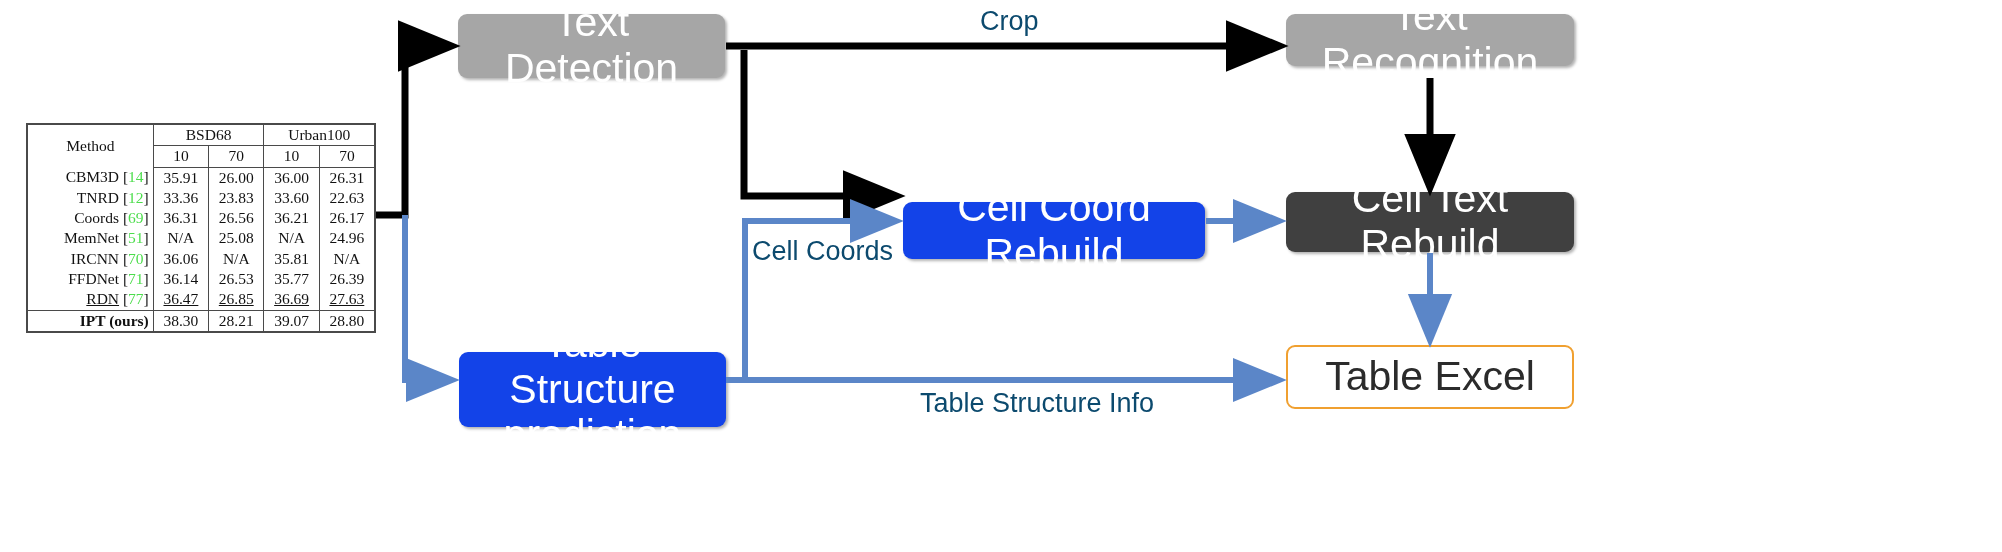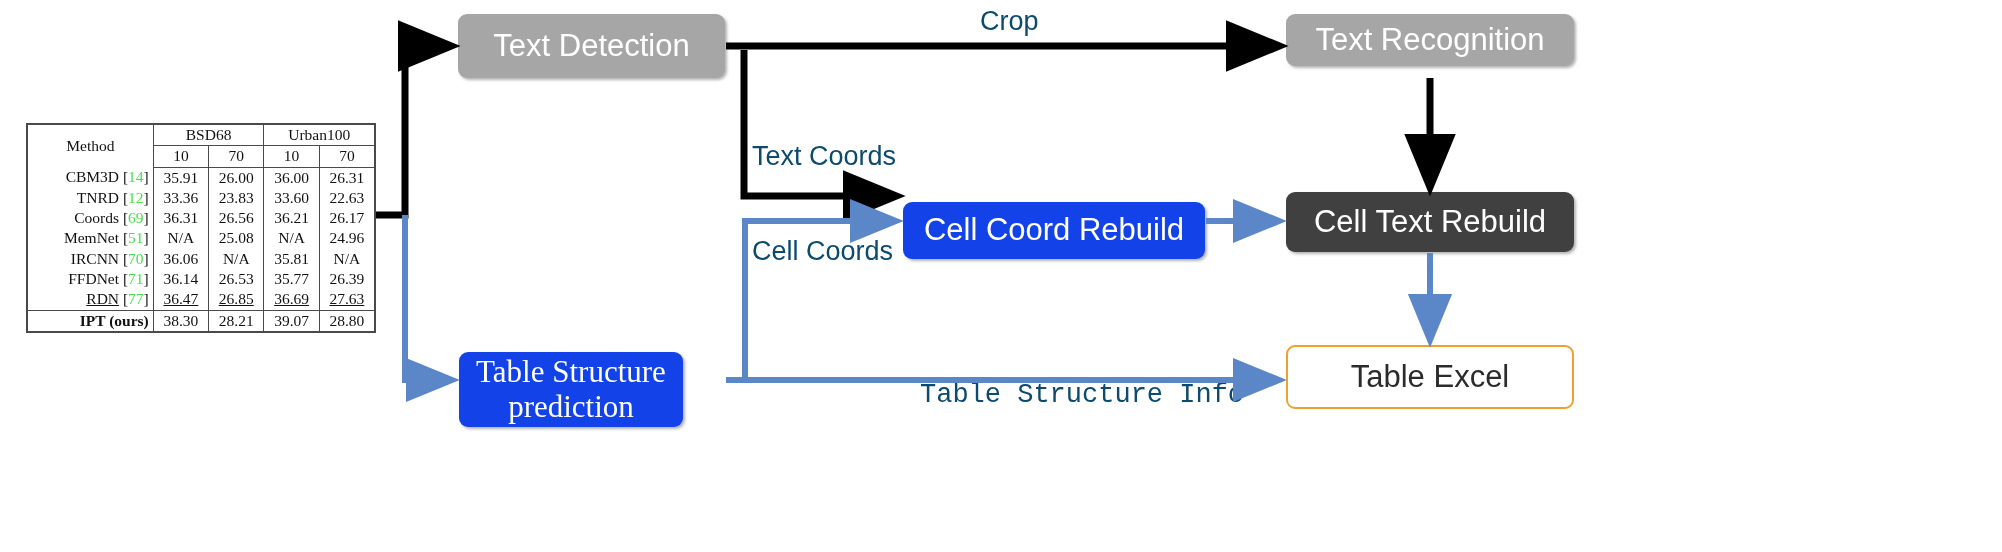--- a/index.html
+++ b/index.html
@@ -41,48 +41,48 @@
   tbody td.val.last{border-right:none;}
   tbody tr.sep td{border-top:1.8px solid #4a4a4a;}
   .ref{color:#4cdd4c;}
   .u{text-decoration:underline;}
   .b{font-weight:bold;}
 
   
   .box{
     position:absolute;box-sizing:border-box;
     display:flex;align-items:center;justify-content:center;text-align:center;
-    color:#ffffff;font-size:31px;line-height:1.12;
+    color:#ffffff;font-size:41px;line-height:1.12;
     border-radius:9px;
     box-shadow:2px 2px 3px rgba(0,0,0,0.30);
     padding:0 10px;
   }
   .box.gray{background:#a6a6a6;}
   .box.blue{background:#1343e8;margin-top:10px;}
   .box.orange{background:#404040;}
   .box.outline{
     background:#ffffff;color:#2b2b2b;
     border:2.5px solid #f0a030;box-shadow:none;
   }
 
   #box-text-detection{left:458px;top:14px;width:267px;height:64px;}
   #box-text-recognition{left:1286px;top:14px;width:288px;height:52px;}
   #box-cell-coord{left:903px;top:192px;width:302px;height:57px;}
   #box-cell-text{left:1286px;top:192px;width:288px;height:60px;}
-  #box-table-structure{left:459px;top:342px;width:224px;height:75px;font-family:Liberation Serif, serif;}
+  #box-table-structure{left:459px;top:342px;width:267px;height:75px;}
   #box-table-excel{left:1286px;top:345px;width:288px;height:64px;}
 
   
   .elabel{
     position:absolute;color:#0c4a6e;font-size:27px;white-space:nowrap;
   }
   #lbl-crop{left:980px;top:6px;}
   #lbl-text-coords{left:752px;top:141px;}
   #lbl-cell-coords{left:752px;top:236px;text-align:center;}
-  #lbl-table-info{left:920px;top:380px;font-family:Liberation Mono, monospace;}
+  #lbl-table-info{left:920px;top:388px;}
 
   svg.edges{position:absolute;left:0;top:0;width:2002px;height:552px;pointer-events:none;}
 </style>
 </head>
 <body>
 
 <div id="stage">
 
   <div class="table-img">
     <table class="psnr">
@@ -181,21 +181,20 @@
       <span>Table Structure</span><br>
       <span>prediction</span>
     </span>
   </div>
 
   <div class="box outline" id="box-table-excel">
     <span>Table Excel</span>
   </div>
 
   <div class="elabel" id="lbl-crop">Crop</div>
-  <div class="elabel" id="lbl-text-coords">Text Coords</div>
   <div class="elabel" id="lbl-cell-coords">Cell Coords</div>
   <div class="elabel" id="lbl-table-info">Table Structure Info</div>
 
   <svg class="edges" viewBox="0 0 2002 552">
     <defs>
       <marker id="ah-black" markerWidth="10" markerHeight="10" refX="7.2" refY="4" orient="auto" markerUnits="strokeWidth">
         <path d="M0,0.3 L9,4 L0,7.7 z" fill="#000000"></path>
       </marker>
       <marker id="ah-blue" markerWidth="10" markerHeight="10" refX="7.2" refY="4" orient="auto" markerUnits="strokeWidth">
         <path d="M0,0.3 L9,4 L0,7.7 z" fill="#5b86c8"></path>

